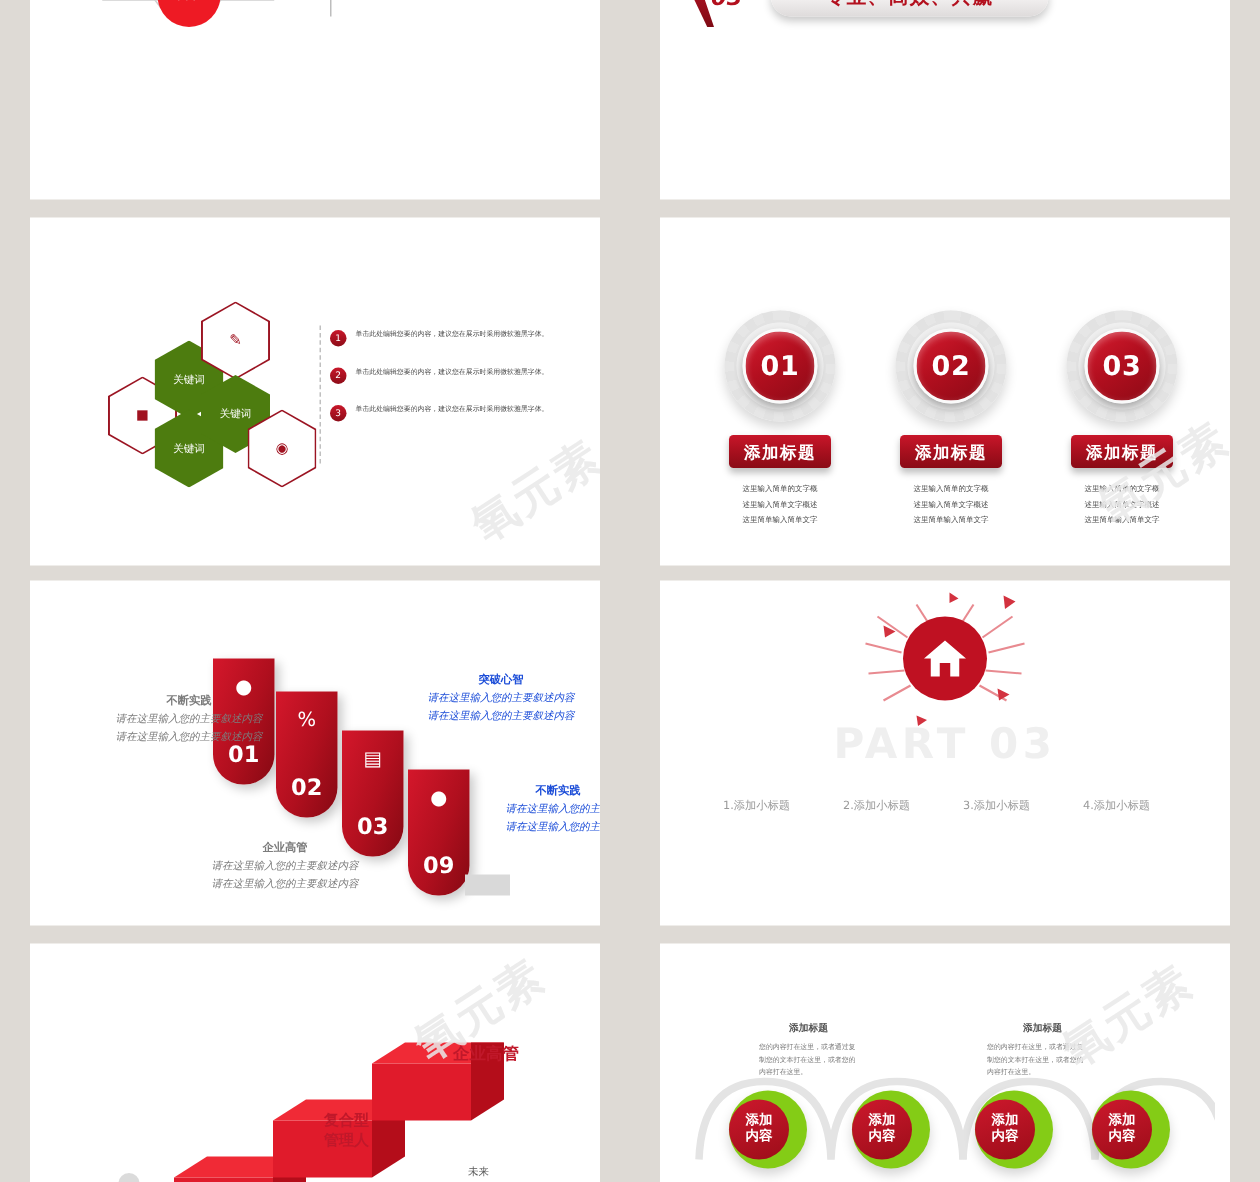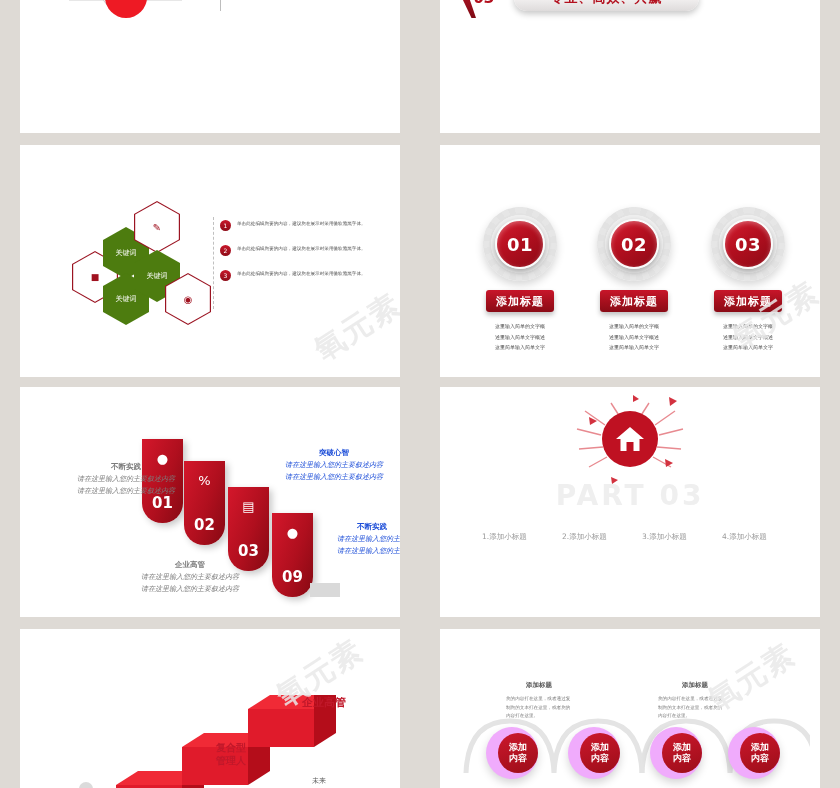--- a/index.html
+++ b/index.html
@@ -141,22 +141,22 @@
   .subs span { width: 80px; font-size: 7.5px; color:#9a9a9a; margin-bottom: 13px; text-align:left; padding-left:12px; }
 
   
   .stairs { position:absolute; left: 40px; top: 38px; width: 335px; height: 140px; }
   .st-lbl { position:absolute; font-weight:bold; color:#c0182a; white-space:nowrap; }
   .st-note { position:absolute; color:#5a5a5a; white-space:nowrap; }
 
   
   .swirl { position:absolute; left: 20px; top: 62px; }
   .circ { position:absolute; width: 52px; height: 52px; border-radius:50%;
-     background:#f0abfc; box-shadow: 0 4px 8px rgba(0,0,0,.17);
-     display:flex; align-items:center; justify-content:flex-end; }
+     background:#84cc16; box-shadow: 0 4px 8px rgba(0,0,0,.17);
+     display:flex; align-items:center; justify-content:flex-start; }
   .circ > b { width: 40px; height:40px; border-radius:50%;
      background: linear-gradient(160deg,#cc182c,#9c0d19);
      color:#fff; font-size: 9px; font-weight:bold; line-height: 1.25;
      display:flex; flex-direction:column; align-items:center; justify-content:center; }
   .c8h { position:absolute; font-size: 6.5px; color:#555; font-weight:bold; }
   .c8p { position:absolute; font-size: 4.6px; color:#777; line-height:1.9; width: 66px; }
 </style>
 </head>
 <body>
 

